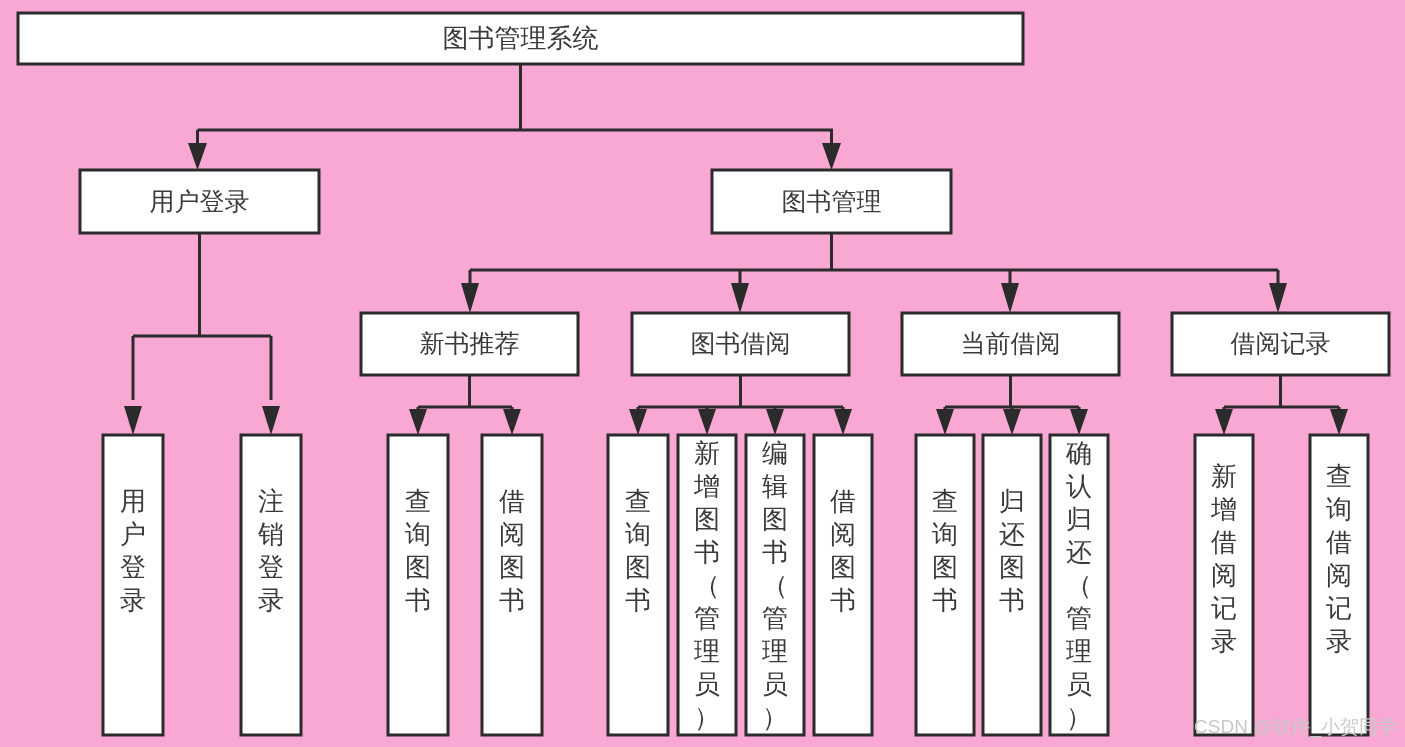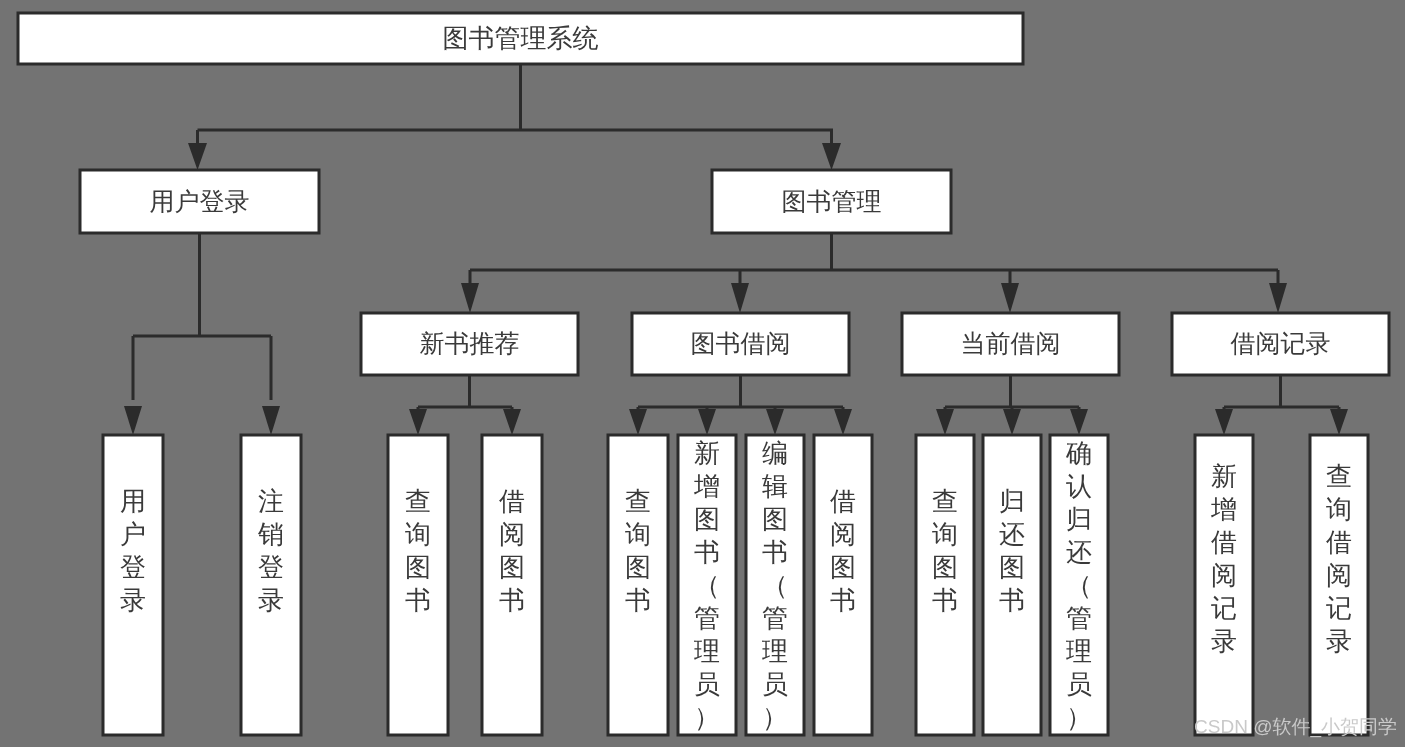--- a/index.html
+++ b/index.html
@@ -8,21 +8,21 @@
     padding: 0;
     background: #ffffff;
   }
   body {
     font-family: "Liberation Sans", "DejaVu Sans", sans-serif;
   }
   #diagram-root {
     position: relative;
     width: 1405px;
     height: 747px;
-    background: #737373;
+    background: #f9a8d4;
     overflow: hidden;
   }
   svg#flow {
     position: absolute;
     left: 0;
     top: 0;
     width: 1405px;
     height: 747px;
     display: block;
   }

